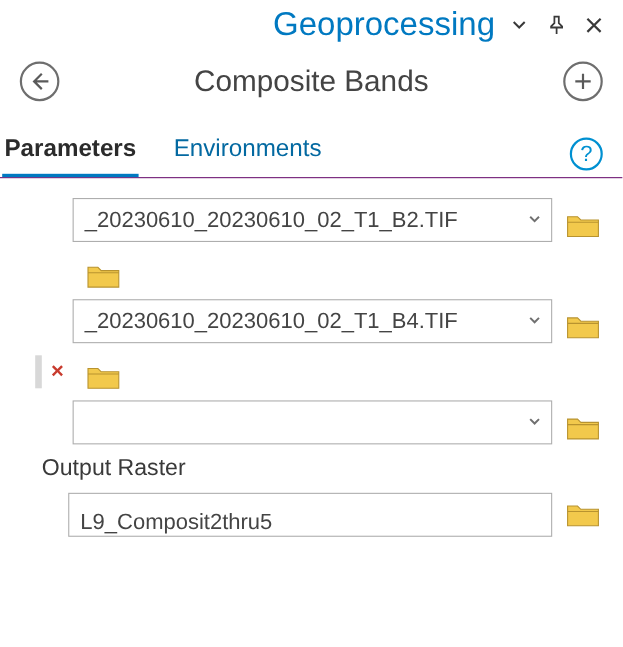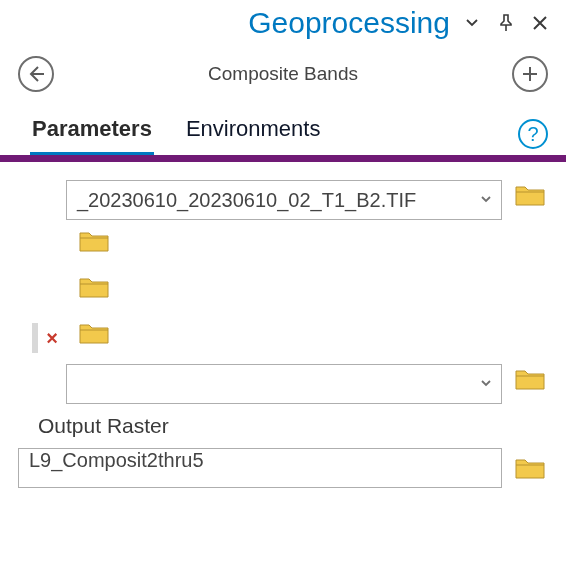--- a/index.html
+++ b/index.html
@@ -51,37 +51,37 @@
     border-radius: 50%;
     display: flex;
     align-items: center;
     justify-content: center;
     color: #5a5a5a;
     cursor: pointer;
   }
   .tool-title {
     flex: 1;
     text-align: center;
-    font-size: 19px;
+    font-size: 27px;
     color: #444;
   }
   .tabs {
     display: flex;
     align-items: flex-end;
-    border-bottom: 7px solid #701a75;
-    padding: 0 30px;
+    border-bottom: 1px solid #701a75;
+    padding: 0 2px;
     margin-top: 14px;
     position: relative;
     height: 44px;
   }
   .tab {
     font-size: 22px;
     padding: 6px 2px 10px 2px;
     margin-right: 30px;
-    color: #0f172a;
+    color: #0369a1;
     cursor: pointer;
     border-bottom: 3px solid transparent;
   }
   .tab.active {
     border-bottom: 3px solid #0079c1;
     font-weight: 600;
     color: #2b2b2b;
   }
   .help {
     position: absolute;
@@ -115,21 +115,21 @@
     border: 2px solid #707070;
     border-radius: 50%;
     display: flex;
     align-items: center;
     justify-content: center;
     margin-left: 10px;
     cursor: pointer;
   }
   .row {
     display: flex;
-    align-items: flex-start;
+    align-items: flex-end;
     margin-bottom: 6px;
   }
   .gutter {
     width: 48px;
     display: flex;
     align-items: center;
     justify-content: flex-end;
     height: 40px;
   }
   .drag {
@@ -187,21 +187,22 @@
   }
   .textfield {
     flex: 1;
     height: 40px;
     border: 1px solid #aeaeae;
     padding: 0 10px;
     font-size: 20px;
     color: #444;
     background: #fff;
     display: flex;
-    align-items: flex-start;
+    align-items: flex-end;
+    margin-left: 44px;
   }
   svg { display: block; }
 </style>
 </head>
 <body>
 
 <div class="pane">
 
   <div class="titlebar">
     <div class="gp-title">Geoprocessing</div>
@@ -266,20 +267,28 @@
           <div class="gutter"></div>
           <div class="browse">
             <svg width="30" height="24" viewBox="0 0 30 24">
               <path d="M1 4h9l3 3h16v15H1z" fill="#f2c94c" stroke="#b8932f" stroke-width="1"></path>
               <path d="M1 9h28" stroke="#b8932f" stroke-width="1"></path>
             </svg>
           </div>
         </div>
         <div class="row">
           <div class="gutter"></div>
+          <div class="combo">
+            <div class="combo-text">_20230610_20230610_02_T1_B4.TIF</div>
+            <div class="combo-chevron">
+              <svg width="12" height="12" viewBox="0 0 12 12">
+                <path d="M2 3l4 4 4-4" fill="none" stroke="#707070" stroke-width="1.8"></path>
+              </svg>
+            </div>
+          </div>
           <div class="browse">
             <svg width="30" height="24" viewBox="0 0 30 24">
               <path d="M1 4h9l3 3h16v15H1z" fill="#f2c94c" stroke="#b8932f" stroke-width="1"></path>
               <path d="M1 9h28" stroke="#b8932f" stroke-width="1"></path>
             </svg>
           </div>
         </div>
         <div class="row">
           <div class="gutter">
             <div class="drag"></div>

